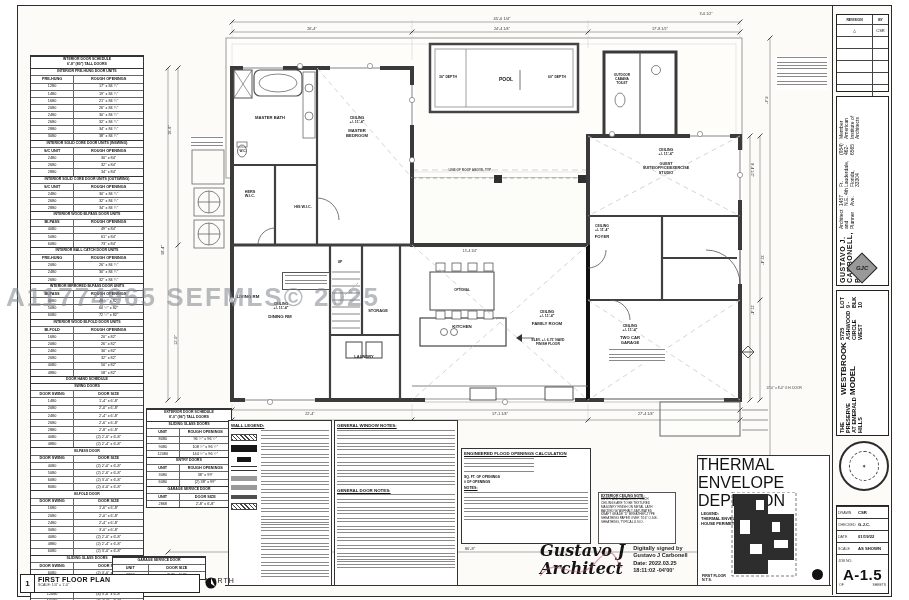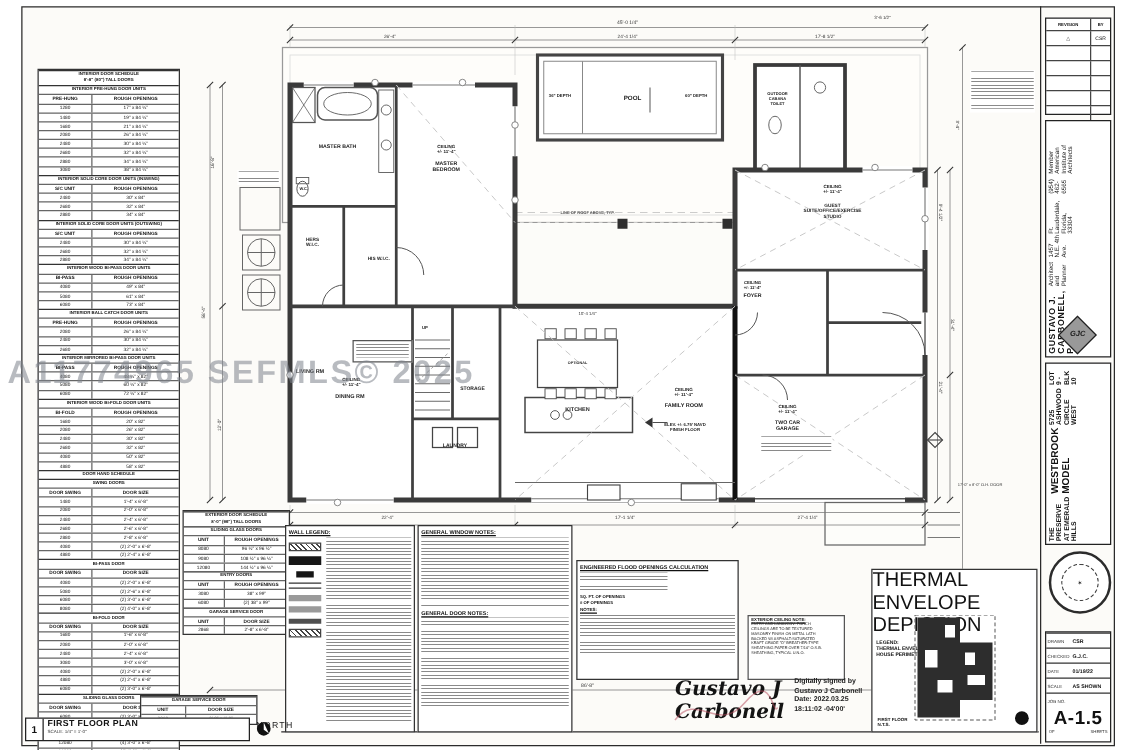--- a/index.html
+++ b/index.html
@@ -818,27 +818,27 @@
         <div>ENTRY AND LANAI/COV. PORCH</div>
         <div>CEILINGS ARE TO BE TEXTURED</div>
         <div>MASONRY FINISH ON METAL LATH</div>
         <div>BACKED W/ ASPHALT-SATURATED</div>
         <div>KRAFT GRADE "D" BREATHER-TYPE</div>
         <div>SHEATHING PAPER OVER 7/16" O.S.B.</div>
         <div>SHEATHING, TYPICAL U.N.O.</div>
       </div>
   </div>
 
-  <div style="position:absolute;left:540px;top:542px;display:flex;gap:8px;z-index:15;">
+  <div style="position:absolute;left:540px;top:542px;display:flex;gap:8px;z-index:15;align-items:center">
     <svg width="90" height="44" style="position:absolute;left:-6px;top:2px">
       <path d="M6,32 C24,8 40,44 62,18 S84,30 88,22" fill="none" stroke="#b5485a" stroke-width="1.2" opacity=".5"></path>
     </svg>
     <div id="sig-name">
       <div>Gustavo J</div>
-      <div>Carbonell</div>
+      <div>Architect</div>
     </div>
     <div id="sig-digital">
         <div>Digitally signed by</div>
         <div>Gustavo J Carbonell</div>
         <div>Date: 2022.03.25</div>
         <div>18:11:02 -04'00'</div>
       </div>
   </div>
 
   <div class="lgbox" style="left:697px;top:455px;width:131px;height:129px">

